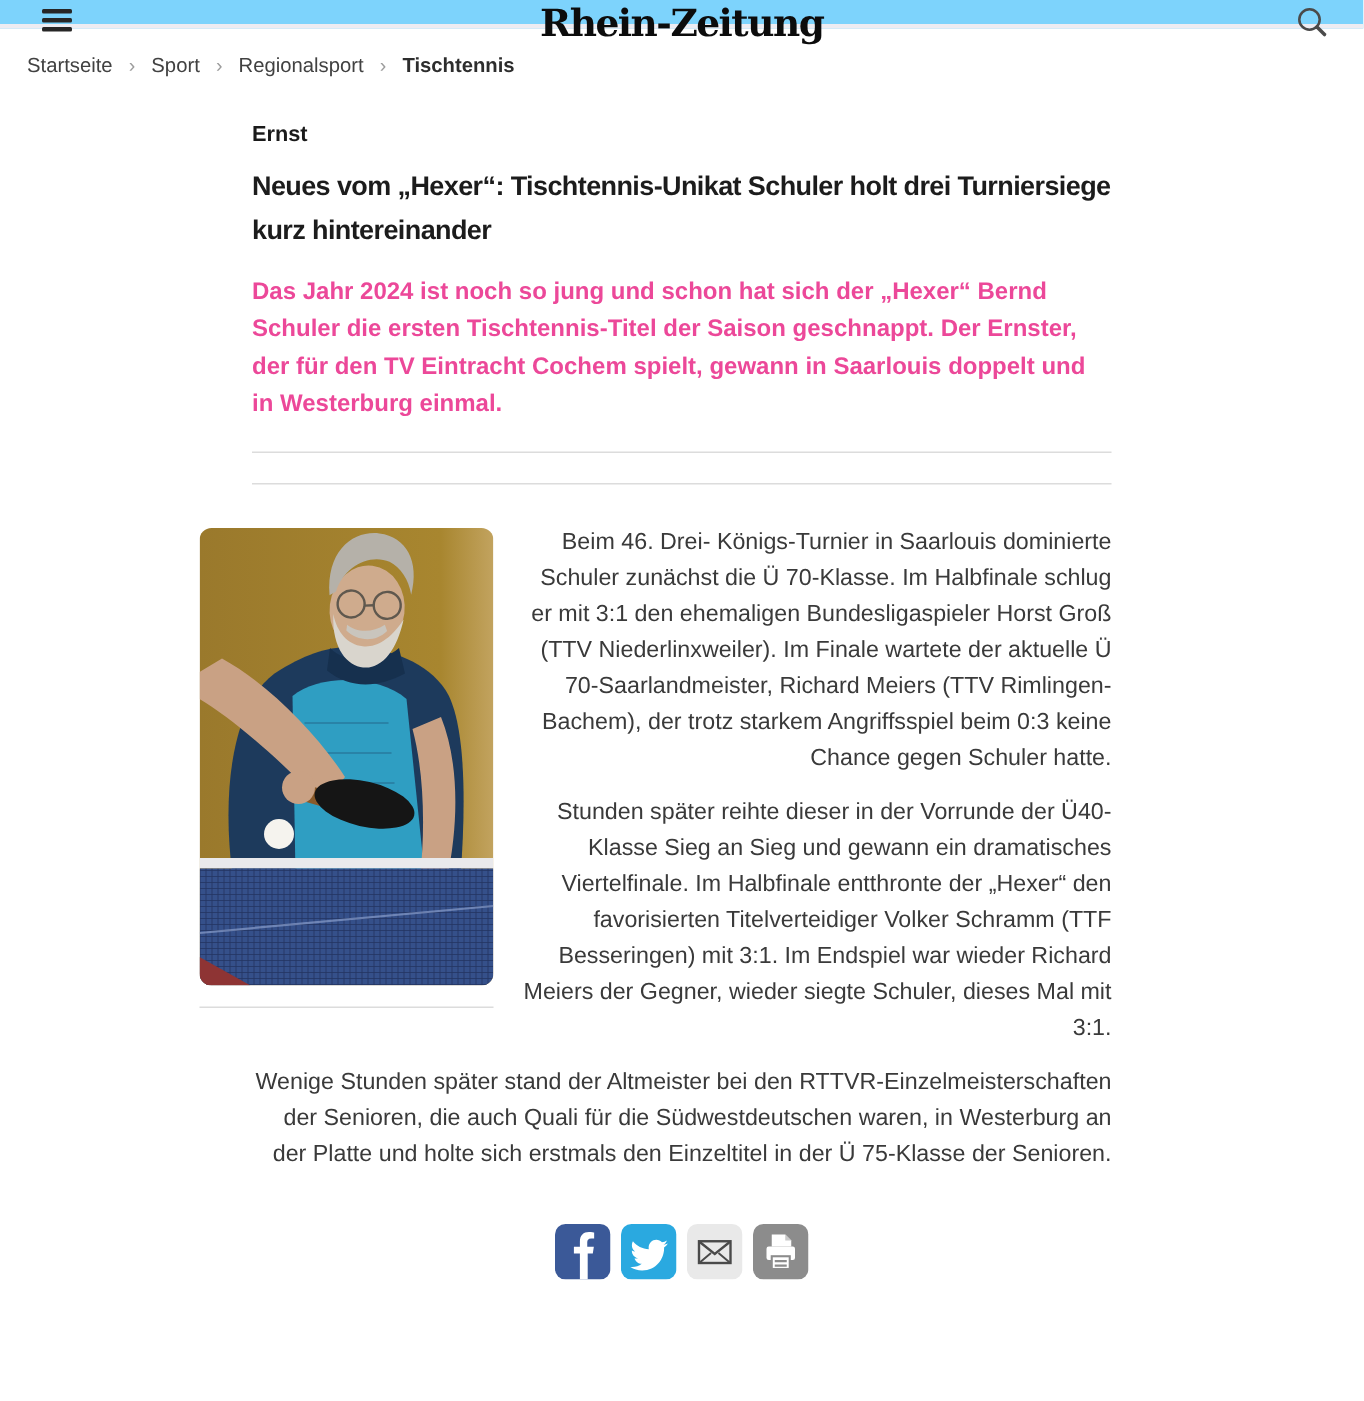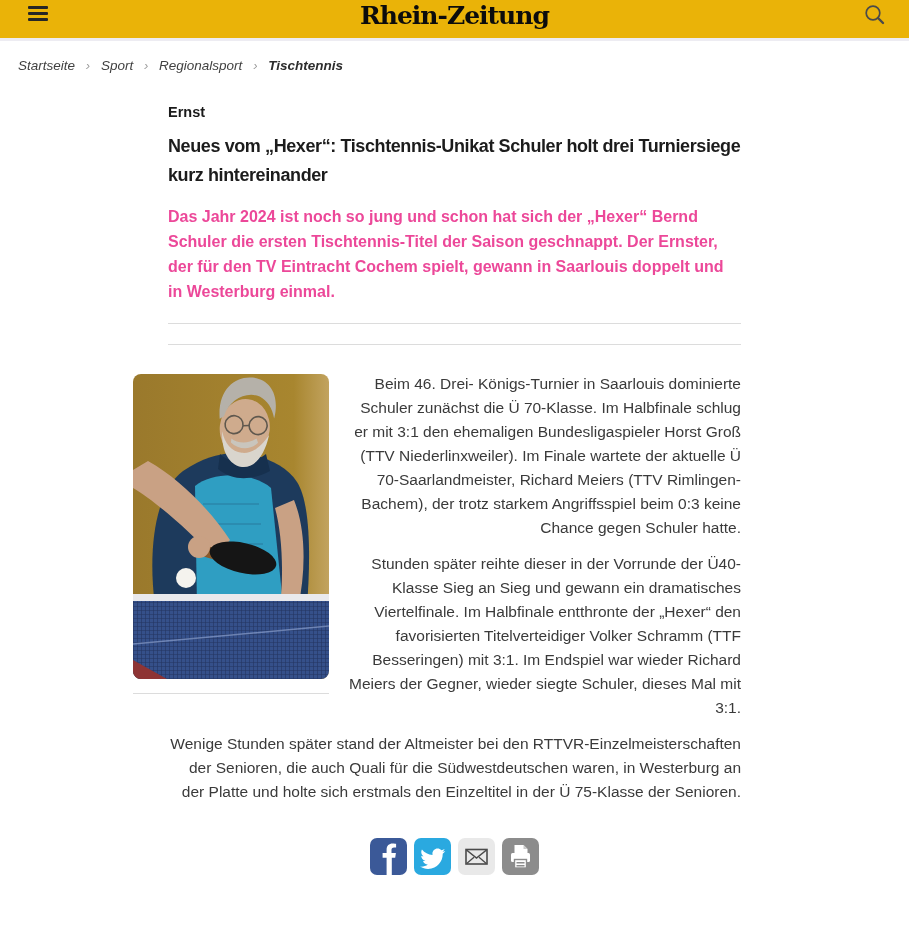--- a/index.html
+++ b/index.html
@@ -1,33 +1,33 @@
 <!DOCTYPE html>
 <html lang="de"><head>
 <meta charset="utf-8">
 <style>
   * { box-sizing: border-box; margin: 0; padding: 0; }
   html, body { width: 909px; height: 934px; overflow: hidden; background: #fff;
     font-family: "Liberation Sans", sans-serif; color: #3a3a3a; }
 
   
-  .site-header { position: relative; height: 41px; background: #eab308;
+  .site-header { position: relative; height: 19px; background: #7dd3fc;
     border-bottom: 3px solid #edecf2; }
   .menu-button { position: absolute; left: 28px; top: 6px; width: 22px; height: 18px;
     background: none; border: none; cursor: pointer; padding: 0; }
   .menu-button span { display: block; width: 20px; height: 2.6px; background: #262626;
     margin: 0 0 3.4px 0; border-radius: 1px; }
   .site-logo { position: absolute; left: 0; right: 0; top: 1px; text-align: center;
     font-family: "DejaVu Serif", serif; font-weight: bold; font-size: 25px;
     letter-spacing: -1px; color: #0c0c0c; cursor: pointer; }
   .search-button { position: absolute; right: 22px; top: 3px; background: none;
     border: none; cursor: pointer; padding: 0; }
 
   
-  .breadcrumb { padding: 17px 0 0 18px; font-size: 13.5px; color: #414141; font-style: italic; }
+  .breadcrumb { padding: 17px 0 0 18px; font-size: 13.5px; color: #414141; }
   .breadcrumb a { color: #414141; text-decoration: none; cursor: pointer; }
   .breadcrumb .sep { color: #9c9c9c; margin: 0 7px; font-size: 13px; }
   .breadcrumb .current { font-weight: bold; color: #2d2d2d; }
 
   
   .content { width: 573px; margin: 18px auto; }
   .kicker { margin-top: 31px; font-size: 14.5px; font-weight: bold; color: #1a1a1a; }
   h1.headline { margin-top: 12px; font-size: 18px; line-height: 29px;
     letter-spacing: -0.4px; font-weight: bold; color: #1c1c1c; }
   .lead { margin-top: 14px; font-size: 16px; line-height: 25px; font-weight: bold;

